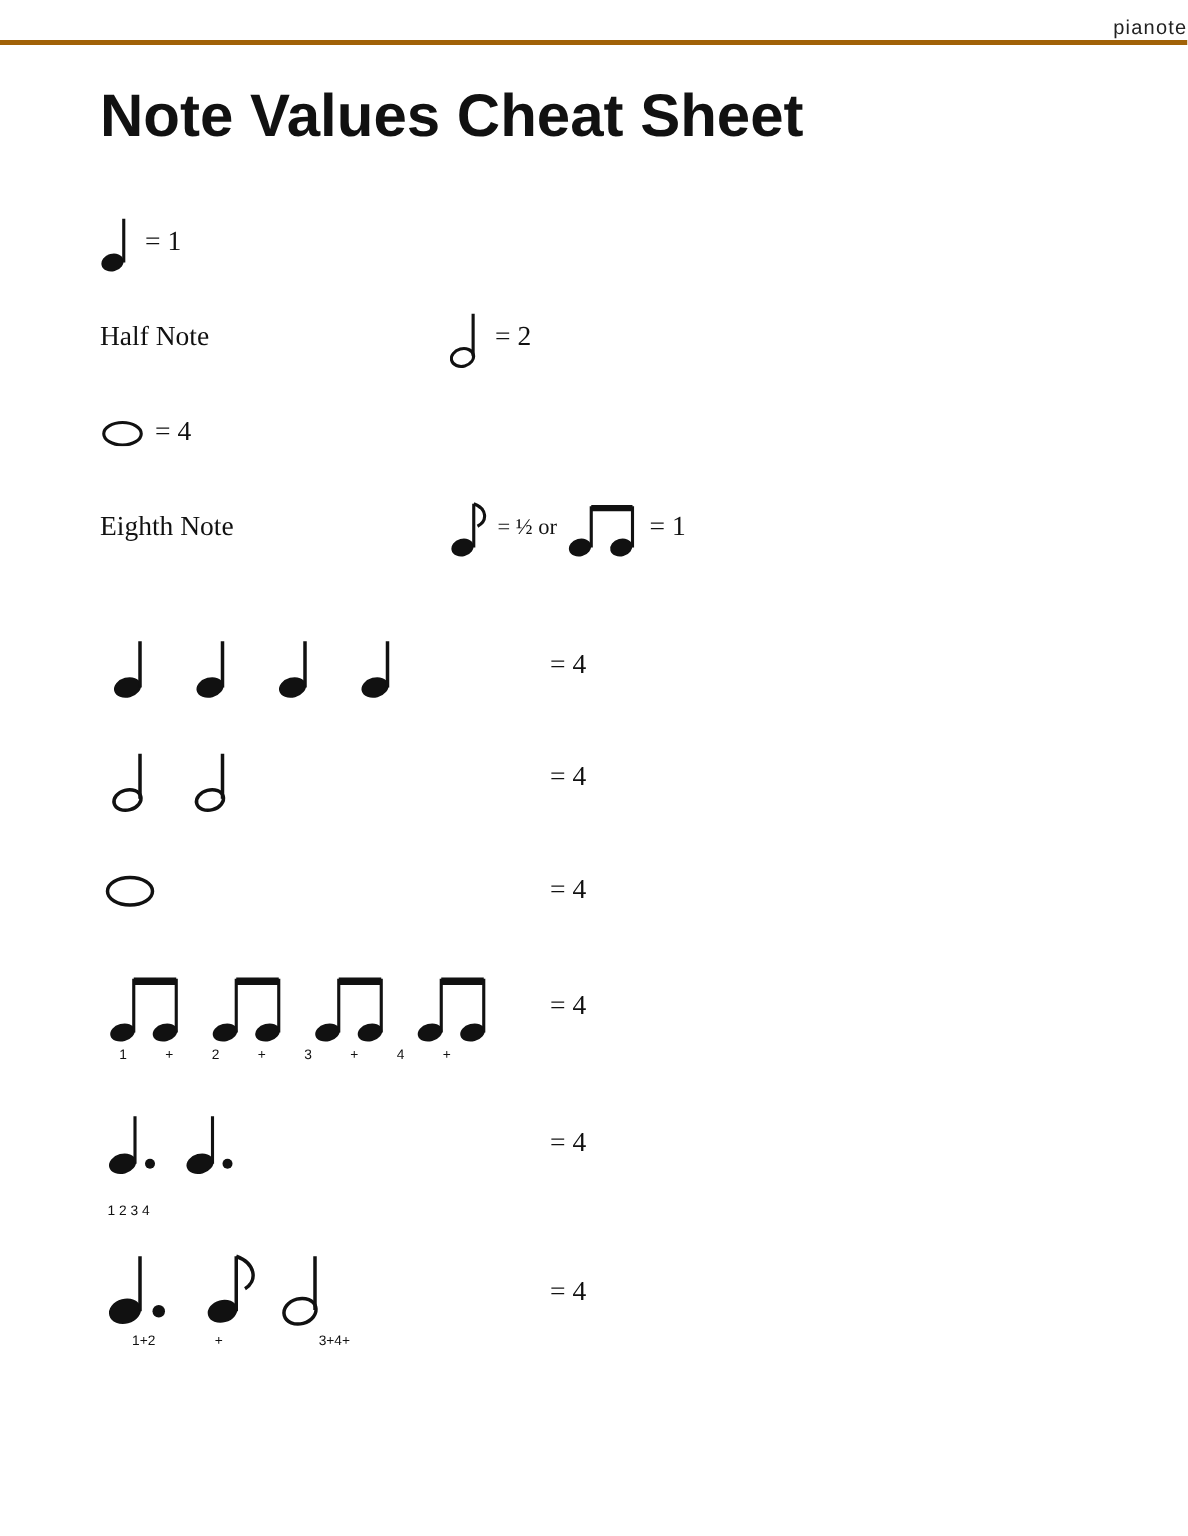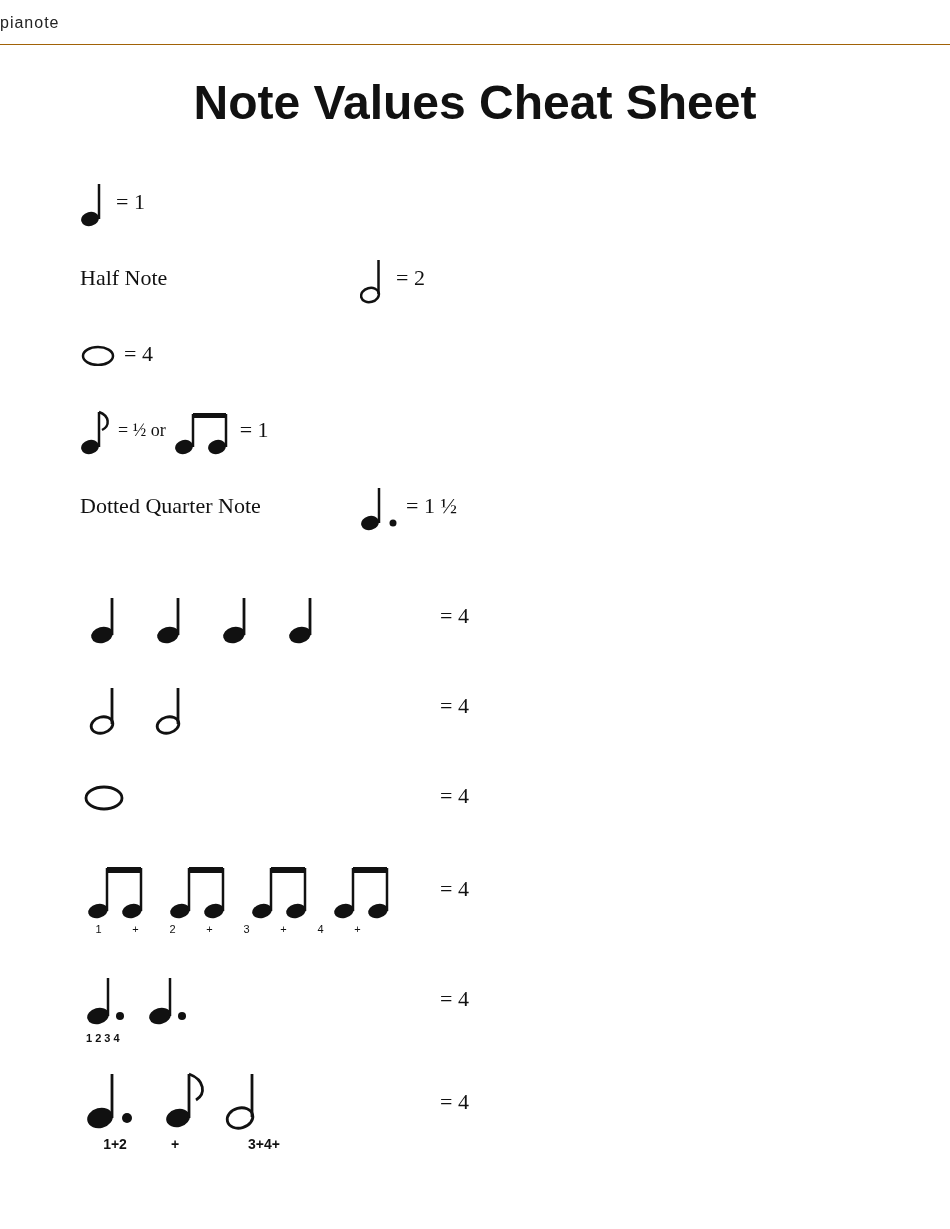--- a/index.html
+++ b/index.html
@@ -6,39 +6,38 @@
     body {
       background: #fff;
       font-family: Georgia, 'Times New Roman', serif;
       color: #111;
       width: 950px;
       min-height: 1229px;
     }
 
     
     .header {
-      text-align: left;
-      padding: 14px 0 12px;
-      border-bottom: 1px solid #a16207;
+      text-align: right;
+      padding: 14px 0 0;
+      border-bottom: 4px solid #a16207;
     }
     .header-logo {
       font-family: Arial, sans-serif;
       font-size: 16px;
       letter-spacing: 1px;
       color: #222;
     }
 
     
     .main {
       padding: 20px 80px 40px;
     }
 
     
     .page-title {
-      text-align: center;
       font-family: 'Arial Black', Arial, sans-serif;
       font-size: 48px;
       font-weight: 900;
       margin-bottom: 36px;
       margin-top: 10px;
     }
 
     
     .note-row {
       display: flex;
@@ -118,20 +117,21 @@
     <div class="note-symbol-area">
       <svg width="36" height="24" viewBox="0 0 36 24">
         <ellipse cx="18" cy="14" rx="15" ry="9" fill="none" stroke="#111" stroke-width="2.5"></ellipse>
         <ellipse cx="18" cy="14" rx="7" ry="5" fill="#fff"></ellipse>
       </svg>
       <span style="font-size:22px;">= 4</span>
     </div>
   </div>
 
   <div class="note-row">
+    <span class="note-label">Eighth Note</span>
     <div class="note-symbol-area">
 
       <svg width="30" height="52" viewBox="0 0 30 52">
         <ellipse cx="10" cy="43" rx="9" ry="7" fill="#111" transform="rotate(-15 10 43)"></ellipse>
         <line x1="19" y1="43" x2="19" y2="8" stroke="#111" stroke-width="2.5"></line>
 
         <path d="M19 8 C30 12 30 22 22 26" stroke="#111" stroke-width="2.5" fill="none"></path>
       </svg>
       <span style="font-size:18px;">= ½ or</span>
 
@@ -139,31 +139,20 @@
         <ellipse cx="10" cy="43" rx="9" ry="7" fill="#111" transform="rotate(-15 10 43)"></ellipse>
         <ellipse cx="43" cy="43" rx="9" ry="7" fill="#111" transform="rotate(-15 43 43)"></ellipse>
         <line x1="19" y1="43" x2="19" y2="10" stroke="#111" stroke-width="2.5"></line>
         <line x1="52" y1="43" x2="52" y2="10" stroke="#111" stroke-width="2.5"></line>
         <rect x="19" y="9" width="33" height="5" fill="#111"></rect>
       </svg>
       <span style="font-size:22px;">= 1</span>
     </div>
   </div>
 
-  <div class="note-row">
-    <span class="note-label">Dotted Quarter Note</span>
-    <div class="note-symbol-area">
-      <svg width="38" height="52" viewBox="0 0 38 52">
-        <ellipse cx="10" cy="43" rx="9" ry="7" fill="#111" transform="rotate(-15 10 43)"></ellipse>
-        <line x1="19" y1="43" x2="19" y2="8" stroke="#111" stroke-width="2.5"></line>
-        <circle cx="33" cy="43" r="3.5" fill="#111"></circle>
-      </svg>
-      <span style="font-size:22px;">= 1 ½</span>
-    </div>
-  </div>
 
 
   <div class="section-divider"></div>
 
   <div class="example-row">
     <div class="example-notes">
 
       <svg width="320" height="60" viewBox="0 0 320 60">
 
         <ellipse cx="22" cy="49" rx="11" ry="8" fill="#111" transform="rotate(-15 22 49)"></ellipse>
@@ -256,21 +245,21 @@
         <svg width="200" height="62" viewBox="0 0 200 62">
 
           <ellipse cx="18" cy="50" rx="11" ry="8" fill="#111" transform="rotate(-15 18 50)"></ellipse>
           <line x1="28" y1="50" x2="28" y2="12" stroke="#111" stroke-width="2.5"></line>
           <circle cx="40" cy="50" r="4" fill="#111"></circle>
 
           <ellipse cx="80" cy="50" rx="11" ry="8" fill="#111" transform="rotate(-15 80 50)"></ellipse>
           <line x1="90" y1="50" x2="90" y2="12" stroke="#111" stroke-width="2.5"></line>
           <circle cx="102" cy="50" r="4" fill="#111"></circle>
         </svg>
-        <div style="display:flex; gap:0; font-size:11px; font-family:Arial,sans-serif; margin-top:4px;font-weight:bold;">
+        <div style="display:flex; gap:0; font-size:11px; font-family:Arial,sans-serif; margin-top:20px;">
           <span style="width:90px; text-align:left; padding-left:6px;">1 2 3 4</span>
         </div>
       </div>
     </div>
     <span class="example-eq" style="margin-top:20px;">= 4</span>
   </div>
 
   <div class="example-row" style="align-items:flex-start; padding-top:10px; min-height:100px;">
     <div class="example-notes">
       <div style="display:flex; flex-direction:column; align-items:flex-start;">
@@ -280,21 +269,21 @@
           <line x1="32" y1="54" x2="32" y2="10" stroke="#111" stroke-width="2.8"></line>
           <circle cx="47" cy="54" r="5" fill="#111"></circle>
 
           <ellipse cx="98" cy="54" rx="12" ry="9" fill="#111" transform="rotate(-15 98 54)"></ellipse>
           <line x1="109" y1="54" x2="109" y2="10" stroke="#111" stroke-width="2.8"></line>
           <path d="M109 10 C125 16 126 30 116 36" stroke="#111" stroke-width="2.8" fill="none"></path>
 
           <ellipse cx="160" cy="54" rx="13" ry="10" fill="none" stroke="#111" stroke-width="2.8" transform="rotate(-15 160 54)"></ellipse>
           <line x1="172" y1="53" x2="172" y2="10" stroke="#111" stroke-width="2.8"></line>
         </svg>
-        <div style="display:flex; gap:0; font-size:14px; font-family:Arial,sans-serif; margin-top:2px;font-weight:bold;">
+        <div style="display:flex; gap:0; font-size:11px; font-family:Arial,sans-serif; margin-top:2px;">
           <span style="width:70px; text-align:center;">1+2</span>
           <span style="width:50px; text-align:center;">+</span>
           <span style="width:80px; text-align:right;">3+4+</span>
         </div>
       </div>
     </div>
     <span class="example-eq" style="margin-top:25px;">= 4</span>
   </div>
 
 </div>

